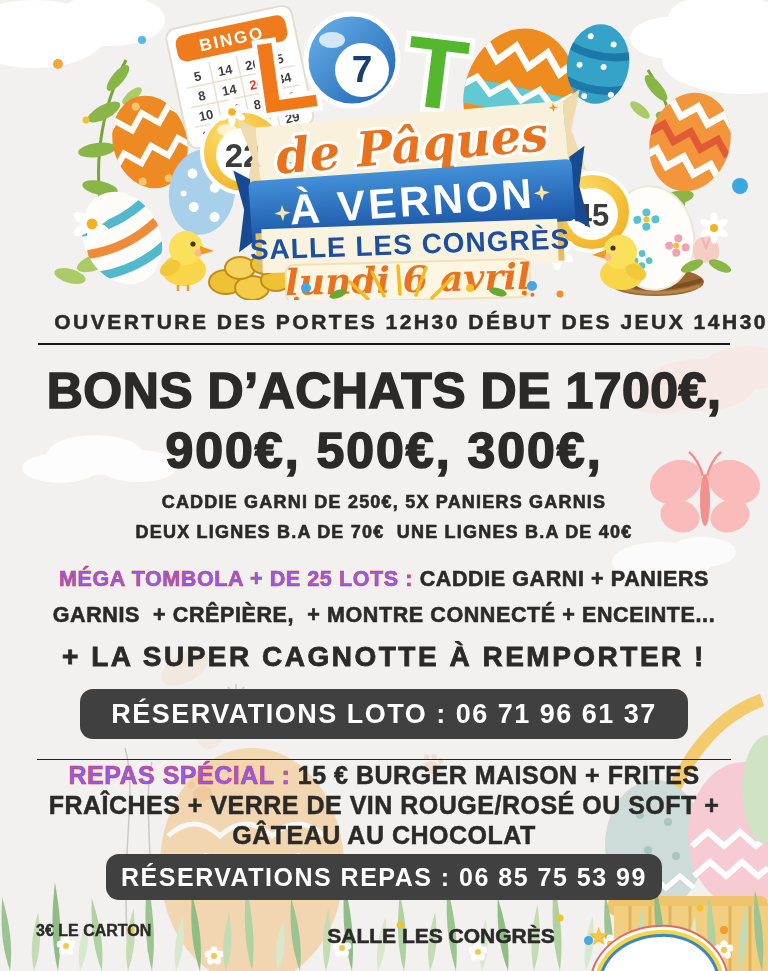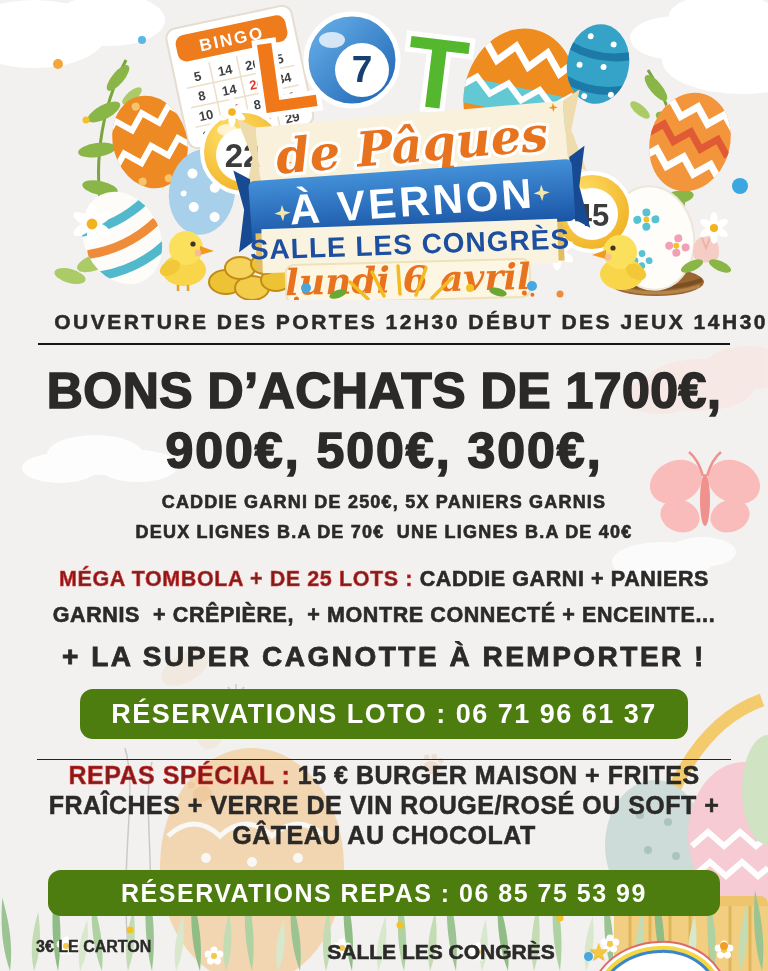--- a/index.html
+++ b/index.html
@@ -9,26 +9,26 @@
   .deco{position:absolute;inset:0;z-index:0;pointer-events:none;}
   .content{position:relative;z-index:2;}
   .txt{text-align:center;font-weight:700;color:#2b2a28;margin:0;}
   .schedule{font-size:21px;letter-spacing:2.5px;margin-top:6px;text-align:right;-webkit-text-stroke:.5px #2b2a28;}
   .rule{border-top:2px solid #161616;width:692px;margin:9px auto 0;}
   .p1{font-size:50px;letter-spacing:.5px;line-height:60px;margin-top:16px;-webkit-text-stroke:1.6px #2b2a28;}
   .p2{font-size:50px;letter-spacing:2px;line-height:60px;-webkit-text-stroke:1.6px #2b2a28;}
   .p3{font-size:42px;letter-spacing:2px;line-height:52px;-webkit-text-stroke:1.4px #2b2a28;}
   .p4{font-size:18px;line-height:30px;margin-top:6px;letter-spacing:1.2px;-webkit-text-stroke:.6px #2b2a28;}
   .tombola{margin-top:14px;font-size:21.5px;line-height:36px;letter-spacing:.6px;padding:0 24px;-webkit-text-stroke:.6px #2b2a28;}
-  .hl{color:#7f1d1d;-webkit-text-stroke:.6px #e63330;}
+  .hl{color:#8b5cf6;-webkit-text-stroke:.6px #e63330;}
   .cagnotte{margin-top:8px;font-size:28px;letter-spacing:2.5px;-webkit-text-stroke:.8px #2b2a28;}
-  .pill{display:flex;align-items:center;justify-content:center;background:#4d7c0f;color:#fff;
+  .pill{display:flex;align-items:center;justify-content:center;background:#404040;color:#fff;
         border-radius:13px;font-weight:700;}
   .pill1{width:608px;height:50px;font-size:27px;letter-spacing:1.5px;margin:16px auto 0;}
-  .pill2{width:672px;height:46px;font-size:25px;letter-spacing:1.5px;margin:20px auto 0;}
+  .pill2{width:556px;height:46px;font-size:25px;letter-spacing:1.5px;margin:4px auto 0;}
   .rule2{border-top:1.5px solid #242424;width:694px;margin:20px auto 0;}
   .meal{font-size:25px;line-height:30px;letter-spacing:.5px;padding:0 6px;-webkit-text-stroke:.5px #2b2a28;}
   .footer{display:flex;margin:18px 0 0 36px;width:706px;align-items:flex-start;}
   .pricing{width:272px;text-align:left;font-weight:700;font-size:16px;line-height:25px;-webkit-text-stroke:.4px #2b2a28;}
   .venuebox{width:266px;text-align:center;font-weight:700;font-size:21px;line-height:28px;margin-top:4px;-webkit-text-stroke:.6px #2b2a28;}
   .logo{position:relative;width:150px;margin-left:10px;}
   .bubble{position:relative;width:116px;height:80px;background:#fff;border:3px solid #3b86c8;
           border-radius:52% 48% 50% 50%/60% 60% 42% 42%;
           box-shadow:0 0 0 4px #f5d645,0 0 0 7px #ffffff,0 0 0 9px #e06a6a;
           display:flex;flex-direction:column;align-items:center;justify-content:center;

